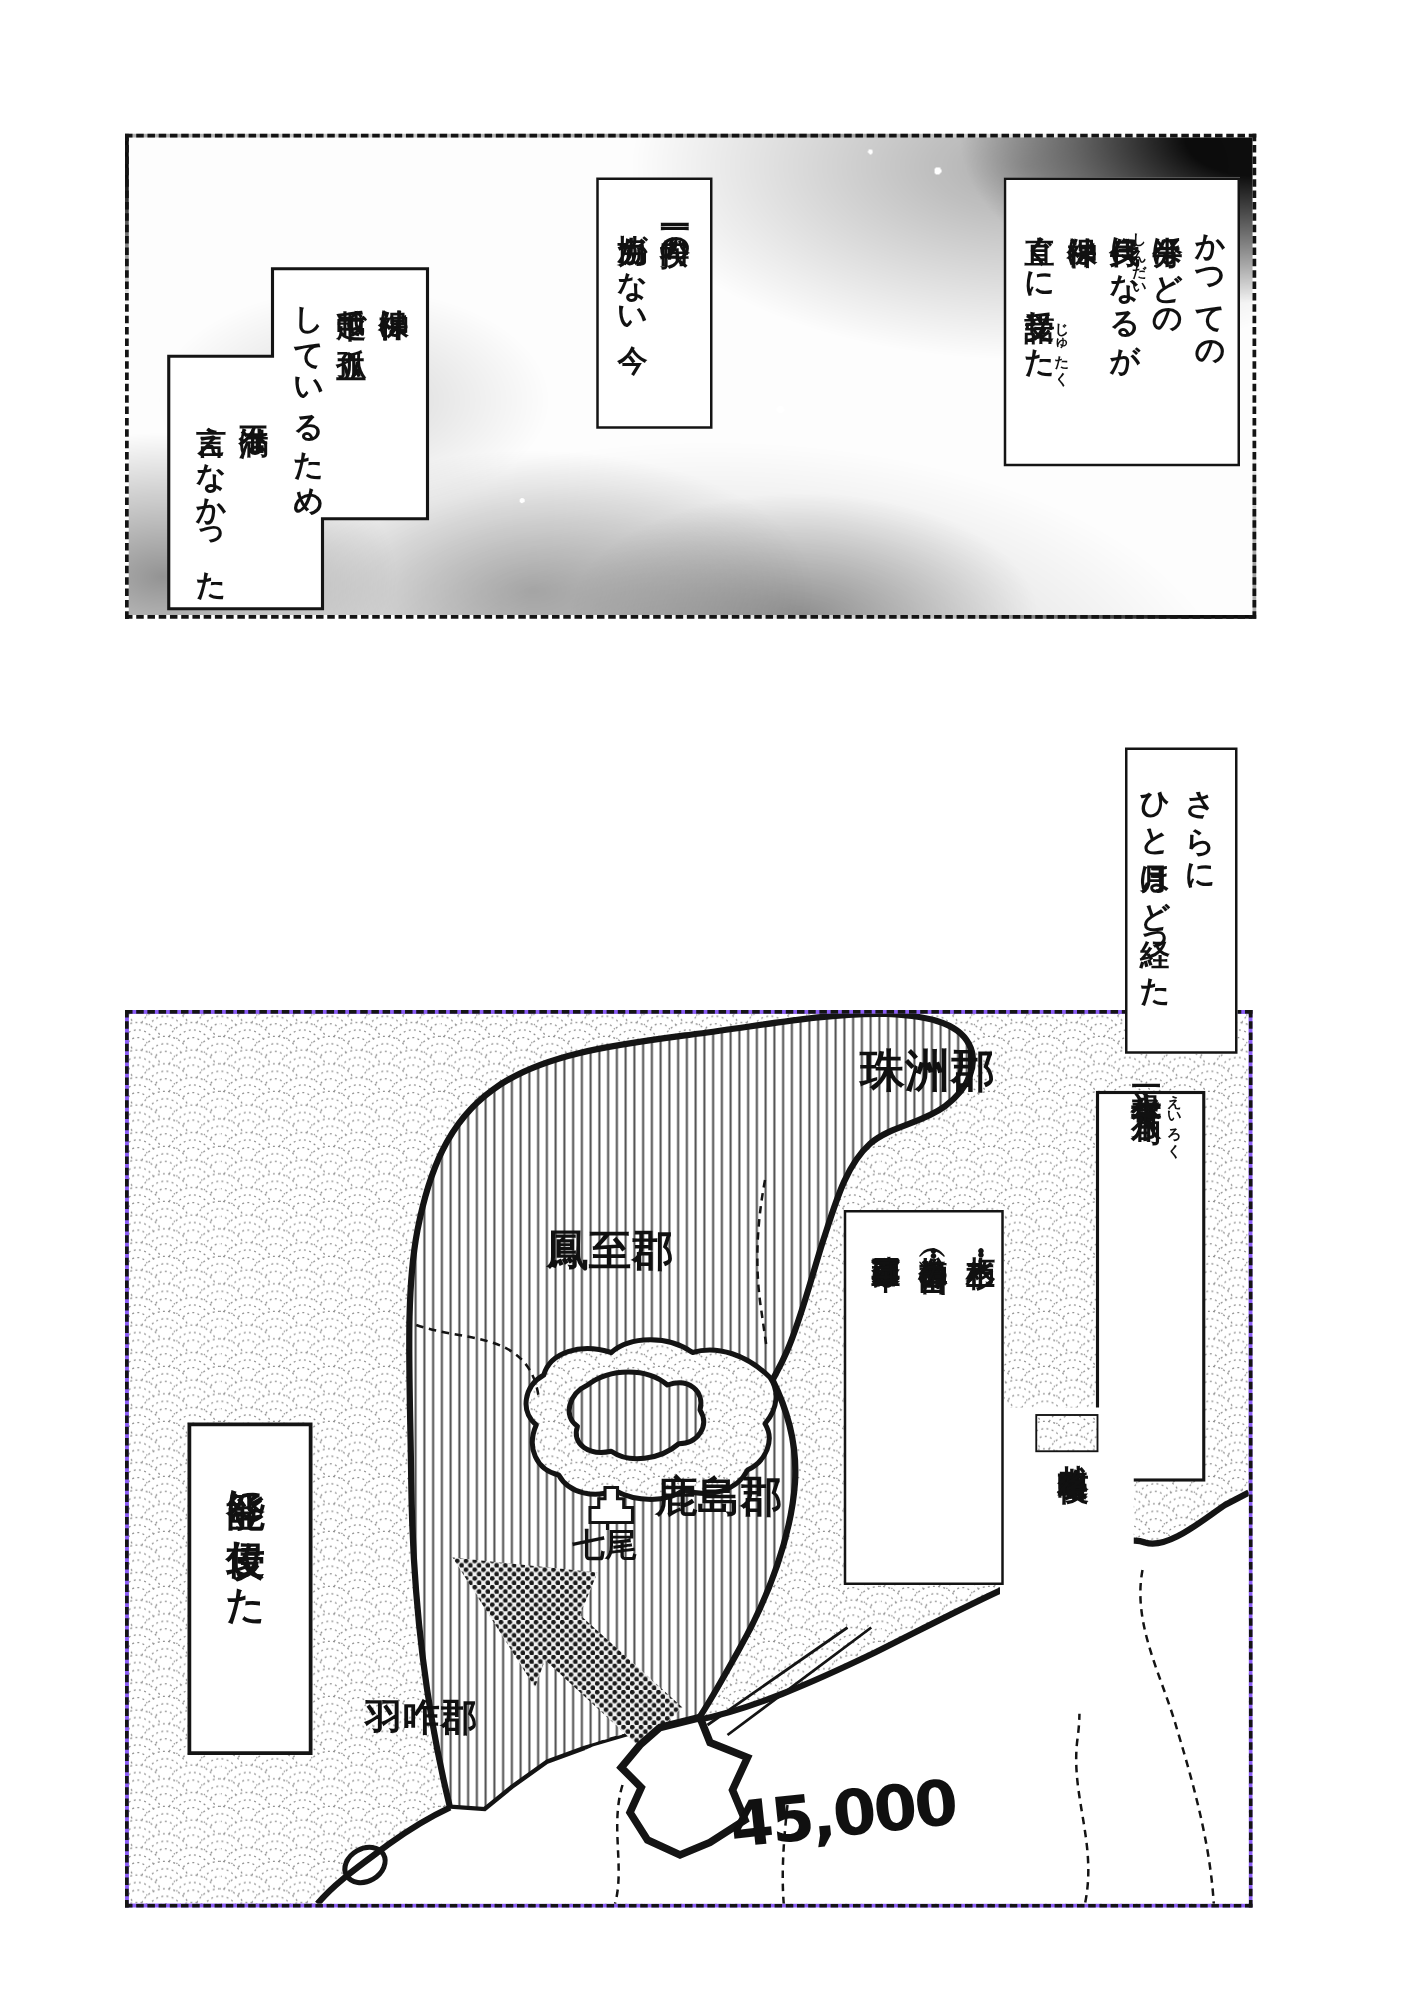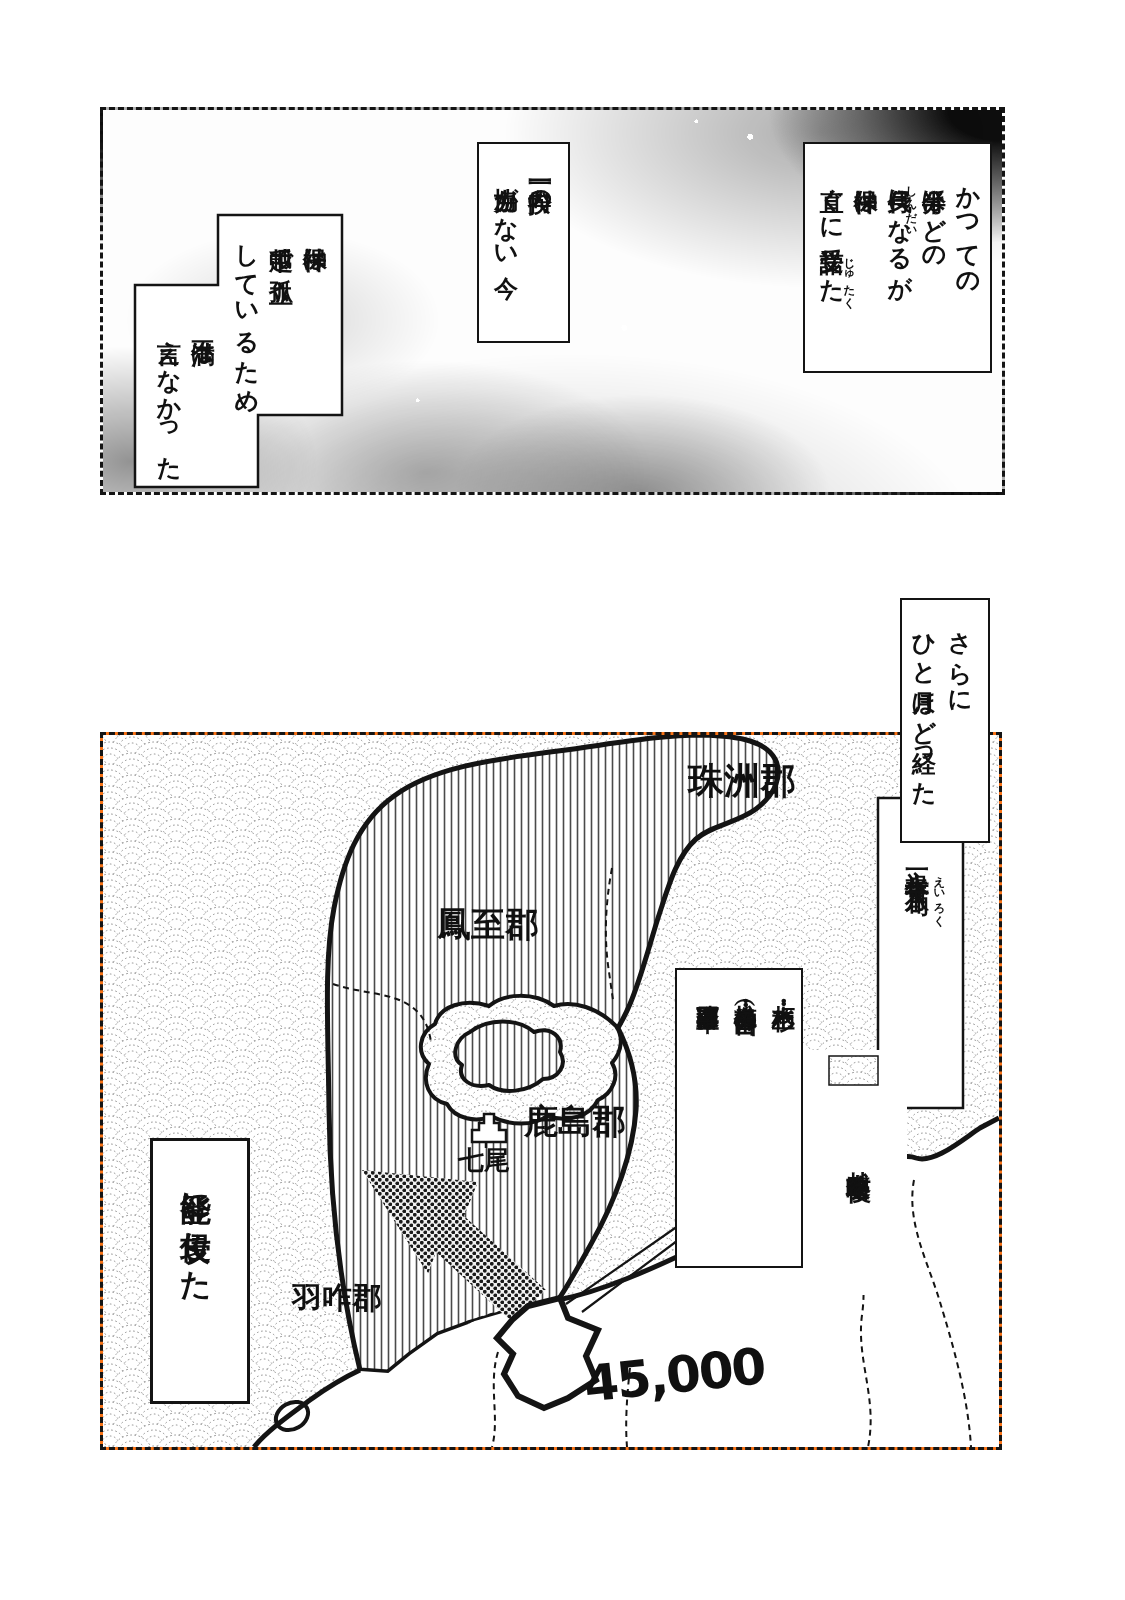--- a/index.html
+++ b/index.html
@@ -18,21 +18,21 @@
       radial-gradient(circle 2px at 35% 76%, #fff 98%, transparent),
       radial-gradient(ellipse 300px 170px at 100% 0%, rgba(0,0,0,.94) 18%, rgba(35,35,35,.55) 48%, transparent 78%),
       radial-gradient(ellipse 430px 210px at 80% 6%, rgba(0,0,0,.32), transparent 74%),
       radial-gradient(ellipse 260px 160px at 3% 92%, rgba(0,0,0,.42), transparent 72%),
       radial-gradient(ellipse 300px 150px at 36% 95%, rgba(0,0,0,.28), transparent 75%),
       radial-gradient(ellipse 250px 130px at 60% 100%, rgba(0,0,0,.34), transparent 75%),
       radial-gradient(ellipse 210px 120px at 20% 55%, rgba(0,0,0,.15), transparent 75%),
       radial-gradient(ellipse 520px 260px at 52% 118%, rgba(0,0,0,.22), transparent 80%),
       #fdfdfd;
   }
-  .panel-map{left:100px;top:732px;width:896px;height:712px;background:#f97316;}
+  .panel-map{left:100px;top:808px;width:896px;height:712px;background:#8b5cf6;}
   .map-svg{position:absolute;left:0;top:0;}
   .bubble{position:absolute;background:#fff;border:2.5px solid #141414;box-sizing:border-box;}
   .cap{position:absolute;background:#fff;border:2.5px solid #141414;box-sizing:border-box;}
   .vtext{position:absolute;writing-mode:vertical-rl;text-orientation:mixed;
          font-weight:bold;line-height:1.42;letter-spacing:1.5px;white-space:nowrap;}
   .furigana{position:absolute;writing-mode:vertical-rl;text-orientation:mixed;
             font-size:11.5px;font-weight:bold;letter-spacing:0;line-height:1;}
   svg text{font-family:"DejaVu Sans",sans-serif;font-weight:bold;fill:#101010;}
 </style>
 </head>

